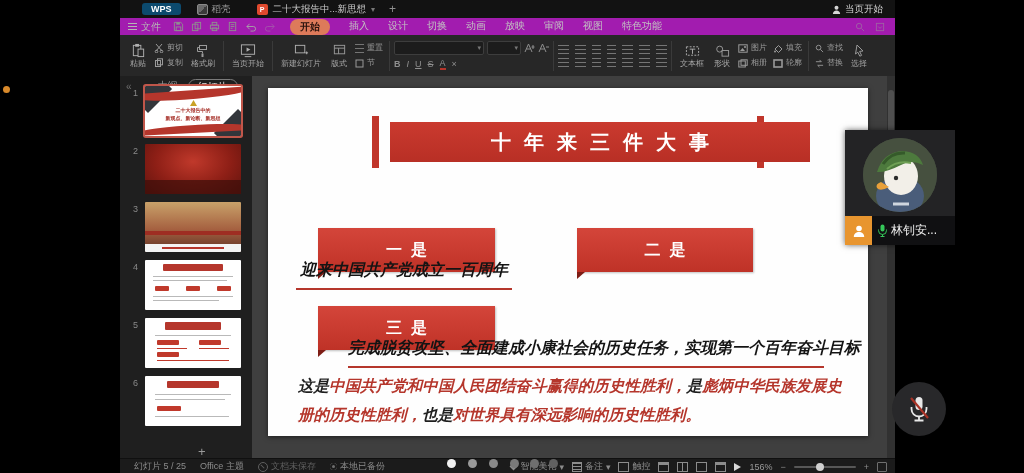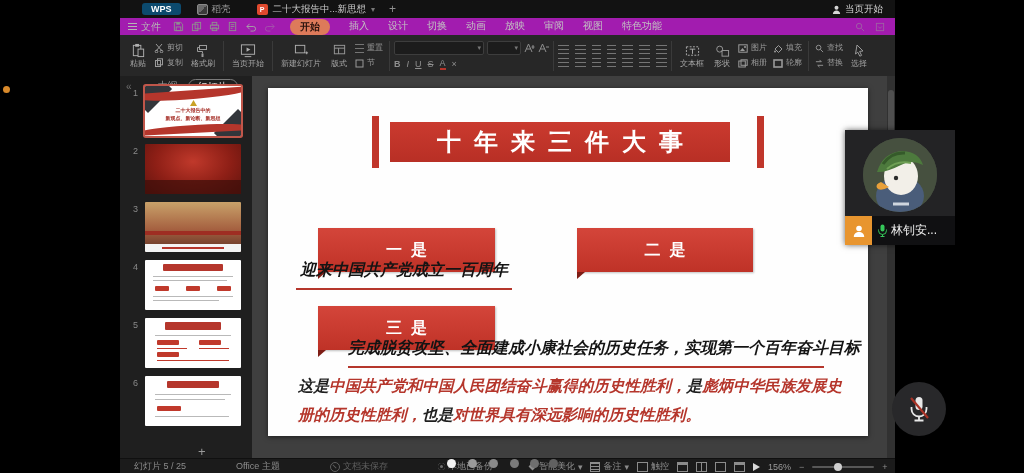--- a/index.html
+++ b/index.html
@@ -70,38 +70,38 @@
   .chip{position:absolute;background:#c0392b;border-radius:1px;}
   .addslide{position:absolute;left:78px;top:368px;color:#9a9a9a;font-size:13px;}
   
   .canvas{position:absolute;left:132px;top:76px;width:643px;height:382px;background:#3f3f3f;}
   .scrollbar{position:absolute;right:0;top:0;width:8px;height:100%;background:#313131;}
   .scrollthumb{position:absolute;right:1px;top:14px;width:6px;height:110px;background:#4f4f4f;border-radius:3px;}
   .slide{position:absolute;left:16px;top:12px;width:600px;height:348px;background:#fefefe;box-shadow:0 1px 5px rgba(0,0,0,.55);}
   .serifzh{font-family:"DejaVu Serif","Liberation Serif",serif;}
   .title-bar-l,.title-bar-r{position:absolute;top:28px;width:7px;height:52px;background:#c0362b;}
   .title-bar-l{left:104px;} .title-bar-r{right:104px;}
-  .title-banner{position:absolute;left:122px;top:34px;width:340px;height:40px;background:linear-gradient(180deg,#ca3a2f,#b82f25);
+  .title-banner{position:absolute;left:122px;top:34px;width:420px;height:40px;background:linear-gradient(180deg,#ca3a2f,#b82f25);
                 color:#fff;display:flex;align-items:center;justify-content:center;
-                font-size:24px;font-weight:bold;letter-spacing:13px;text-indent:13px;}
+                font-size:20px;font-weight:bold;letter-spacing:13px;text-indent:13px;}
   .intro{position:absolute;left:0;top:102px;width:100%;text-align:center;font-size:15px;font-style:italic;
          color:#1d1d1d;white-space:nowrap;letter-spacing:.3px;}
   .ribbon{position:absolute;height:44px;background:linear-gradient(180deg,#d4453a,#bf3227);color:#fff;
           display:flex;align-items:center;justify-content:center;font-weight:bold;font-size:16px;
           letter-spacing:9px;text-indent:9px;box-shadow:1px 1px 2px rgba(0,0,0,.25);}
   .ribbon:after{content:"";position:absolute;left:0;bottom:-7px;width:0;height:0;
                 border-top:7px solid #7e1d15;border-right:8px solid transparent;}
   .u-text{position:absolute;font-weight:bold;font-style:italic;font-size:16px;color:#141414;text-align:center;
           border-bottom:2.5px solid #b5362c;padding-bottom:7px;white-space:nowrap;}
   .footer-p{position:absolute;left:30px;top:284px;width:544px;font-size:15.5px;line-height:1.85;
             font-style:italic;font-weight:600;text-align:justify;}
   .seg-b{color:#1f1f1f;} .seg-r{color:#b5362c;}
   
   .statusbar{position:absolute;left:0;top:458px;width:100%;height:15px;background:#1b1b1b;border-top:1px solid #101010;
-             display:flex;align-items:center;font-size:9px;color:#8c8c8c;gap:36px;}
+             display:flex;align-items:center;font-size:9px;color:#8c8c8c;}
   .sb-item{display:flex;align-items:center;gap:3px;margin-left:14px;white-space:nowrap;}
   .dim{color:#5f5f5f;}
   .c-x{width:8px;height:8px;border:1px solid #5f5f5f;border-radius:50%;position:relative;}
   .c-x:after{content:"";position:absolute;left:1px;top:3px;width:5px;height:1px;background:#5f5f5f;transform:rotate(45deg);}
   .c-dot{width:7px;height:7px;border-radius:50%;background:#6f6f6f;box-shadow:inset 0 0 0 2px #1b1b1b,inset 0 0 0 3px #6f6f6f;}
   .sb-right{margin-left:auto;display:flex;align-items:center;gap:8px;margin-right:8px;}
   .diam{width:7px;height:7px;background:#8c8c8c;transform:rotate(45deg) scale(.8);}
   .noteic{width:8px;height:8px;border:1px solid #8c8c8c;background:repeating-linear-gradient(180deg,#8c8c8c 0 1px,transparent 1px 3px);}
   .viewic{width:9px;height:8px;border:1px solid #8c8c8c;}
   .viewic.grid{background:linear-gradient(90deg,transparent 48%,#8c8c8c 48% 56%,transparent 56%),linear-gradient(180deg,transparent 48%,#8c8c8c 48% 56%,transparent 56%);}

